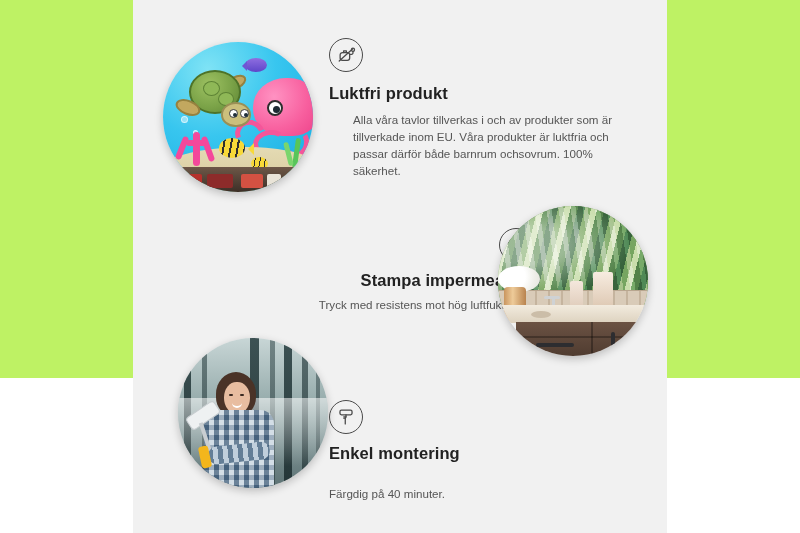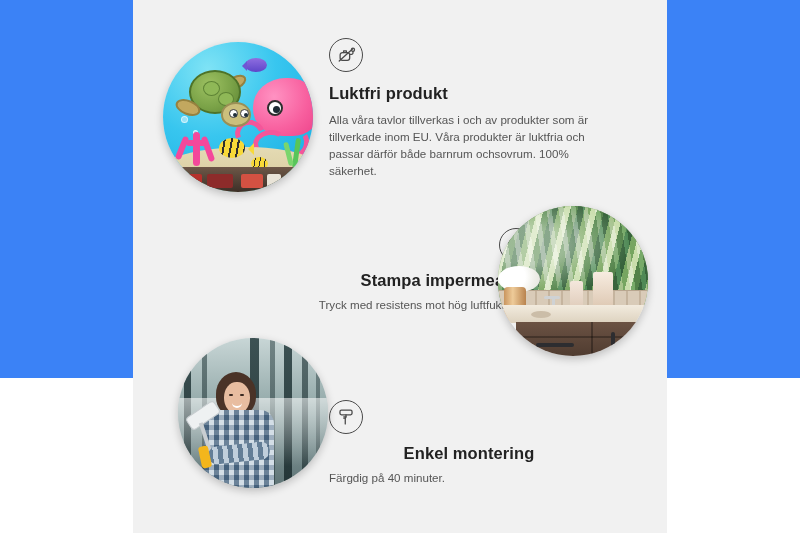--- a/index.html
+++ b/index.html
@@ -5,21 +5,21 @@
   * { box-sizing: border-box; margin: 0; padding: 0; }
   html, body {
     width: 800px; height: 533px;
     background: #ffffff;
     font-family: "Liberation Sans", sans-serif;
     overflow: hidden;
   }
   #stage {
     position: relative;
     width: 800px; height: 378px;
-    background: #3b82f6;
+    background: #bef264;
   }
   
   #canvas {
     position: absolute;
     left: 133px; top: 0;
     width: 534px; height: 533px;
     background: #f1f1f1;
     overflow: hidden;
   }
 
@@ -225,31 +225,31 @@
     letter-spacing:.1px; line-height:1.2;
   }
   .blk-body{
     font-size:11.6px; color:#555555; line-height:1.48;
   }
 
   
   #block-odourless { left:196px; top:38px; width:300px; }
   #block-odourless .icon-circle{ margin:0 0 12px 0; }
   #block-odourless .blk-title{ margin-bottom:7px; }
-  #block-odourless .blk-body{ max-width:288px; }
+  #block-odourless .blk-body{ max-width:288px;margin-left:24px; }
 
   
   #block-waterproof { left:70px; top:228px; width:330px; text-align:right; }
   #block-waterproof .icon-circle{ margin:0 0 9px auto; }
   #block-waterproof .blk-title{ margin-bottom:5px; }
 
   
   #block-easy { left:196px; top:400px; width:280px; }
   #block-easy .icon-circle{ margin:0 0 10px 0; }
-  #block-easy .blk-title{ margin-bottom:5px;text-align:center; }
+  #block-easy .blk-title{ margin-bottom:21px; }
 </style>
 </head>
 <body>
 
 <div id="stage">
   <div id="canvas">
 
     <div class="photo" id="photo-ocean">
       <div class="inner">
         <div class="ocean-bg"></div>

